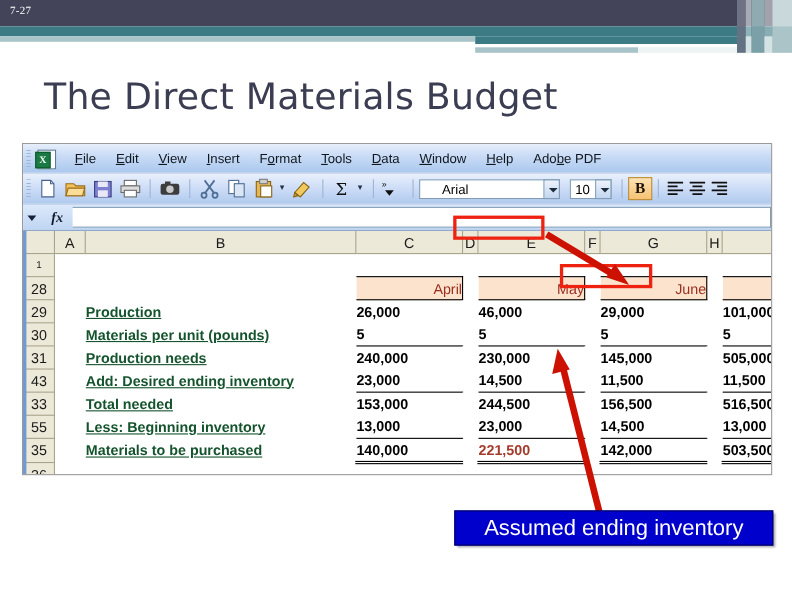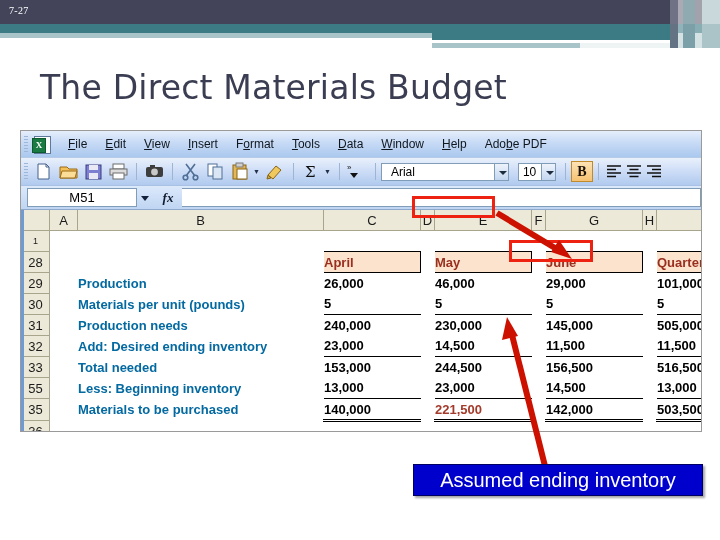--- a/index.html
+++ b/index.html
@@ -60,21 +60,21 @@
     height:28px;width:100%;box-sizing:border-box;
     background:linear-gradient(to bottom,#e9f0fb 0%,#cfdef7 45%,#b0caee 100%);
     display:flex;align-items:center;padding-left:3px;
     border-bottom:1px solid #a9c1e4;position:relative;
   }
   .tb-sep{width:1px;height:17px;background:#9eb4d3;margin:0 5px;}
   .tb-btn{width:21px;height:21px;margin:0 2px;position:relative;display:inline-block;}
   .tb-arrow{font-size:7px;color:#20324a;margin:0 3px 0 0;line-height:21px;}
   .fontbox{
     width:128px;height:18px;background:#ffffff;border:1px solid #7f9db9;
-    font-size:12px;line-height:17px;padding-left:9px;box-sizing:border-box;
+    font-size:12px;line-height:17px;padding-left:20px;box-sizing:border-box;
     position:relative;color:#000;
   }
   .sizebox{
     width:38px;height:18px;background:#ffffff;border:1px solid #7f9db9;
     font-size:12px;line-height:17px;padding-left:4px;box-sizing:border-box;
     position:relative;color:#000;
   }
   .combo-btn{position:absolute;right:-1px;top:-1px;width:15px;height:18px;
              background:linear-gradient(to bottom,#eef3fb,#c3d6f0);border:1px solid #7f9db9;
              box-sizing:border-box;}
@@ -108,27 +108,27 @@
     background:#ece9d8;border:1px solid #a9a48c;border-top:none;
     text-align:center;font-size:12px;color:#1b1b1b;height:17px;
     font-family:"Liberation Sans",sans-serif;
   }
   .corner{background:#ece9d8 !important;border-right:1px solid #a9a48c;}
   .rowhdr{
     background:#ece9d8;border:1px solid #a9a48c;
     text-align:center;font-size:11px;color:#1b1b1b;width:26px;
   }
   .cell{border-right:1px solid #ffffff;}
-  .lbl{font-weight:bold;color:#0369a1;padding-left:5px;font-size:13.5px;white-space:nowrap;
-       font-family:"Liberation Sans",sans-serif;}
+  .lbl{font-weight:bold;color:#14532d;padding-left:5px;font-size:13.5px;white-space:nowrap;
+       font-family:"Liberation Sans",sans-serif;text-decoration:underline;}
   .num{font-weight:bold;color:#000;text-align:left;padding-right:5px;font-size:13.5px;
        font-family:"Liberation Sans",sans-serif;}
   .num.red{color:#a33a2a;}
   .mhdr{
-    background:#fbe3cd;border:1px solid #000;text-align:left;font-weight:bold;
+    background:#fbe3cd;border:1px solid #000;text-align:right;font-weight:normal;
     color:#9a2f20;font-size:13px;height:17px;
   }
   .bb{border-bottom:1px solid #000;}
   .dbl{border-bottom:3px double #000;}
   .leftblue{position:absolute;left:0;top:0;width:3px;height:223px;background:#6f9ad4;}
 
   
   .hl{position:absolute;border:3px solid #ee2211;box-sizing:border-box;pointer-events:none;}
   .hl-may{left:412px;top:196px;width:83px;height:22px;}
   .hl-june{left:509px;top:240px;width:84px;height:22px;}
@@ -283,21 +283,20 @@
         </svg></span>
     <span class="align-btn">
       <svg width="20" height="21" viewBox="0 0 20 21">
           <g stroke="#101010" stroke-width="1.6">
             <path d="M3 5h14M8 8.5h9M3 12h14M8 15.5h9"></path>
           </g>
         </svg></span>
   </div>
 
   <div class="formulabar">
-    <div class="namebox">M51</div>
     <div class="namebox-arrow"></div>
     <div class="fx">fx</div>
     <div style="flex:1;height:19px;background:#fff;border:1px solid #7f9db9;border-left:none;box-sizing:border-box;"></div>
   </div>
 
   <div class="grid">
     <div class="leftblue"></div>
     <table class="sheet">
       <colgroup>
         <col style="width:28px">
@@ -382,21 +381,21 @@
         <td class="cell"></td>
         <td class="cell num">230,000</td>
         <td class="cell"></td>
         <td class="cell num">145,000</td>
         <td class="cell"></td>
         <td class="cell num">505,000</td>
 
       </tr>
 
       <tr>
-        <td class="rowhdr">32</td>
+        <td class="rowhdr">43</td>
         <td class="cell"></td>
         <td class="cell lbl">Add: Desired ending inventory</td>
         <td class="cell num bb">23,000</td>
         <td class="cell"></td>
         <td class="cell num bb">14,500</td>
         <td class="cell"></td>
         <td class="cell num bb">11,500</td>
         <td class="cell"></td>
         <td class="cell num bb">11,500</td>
 

